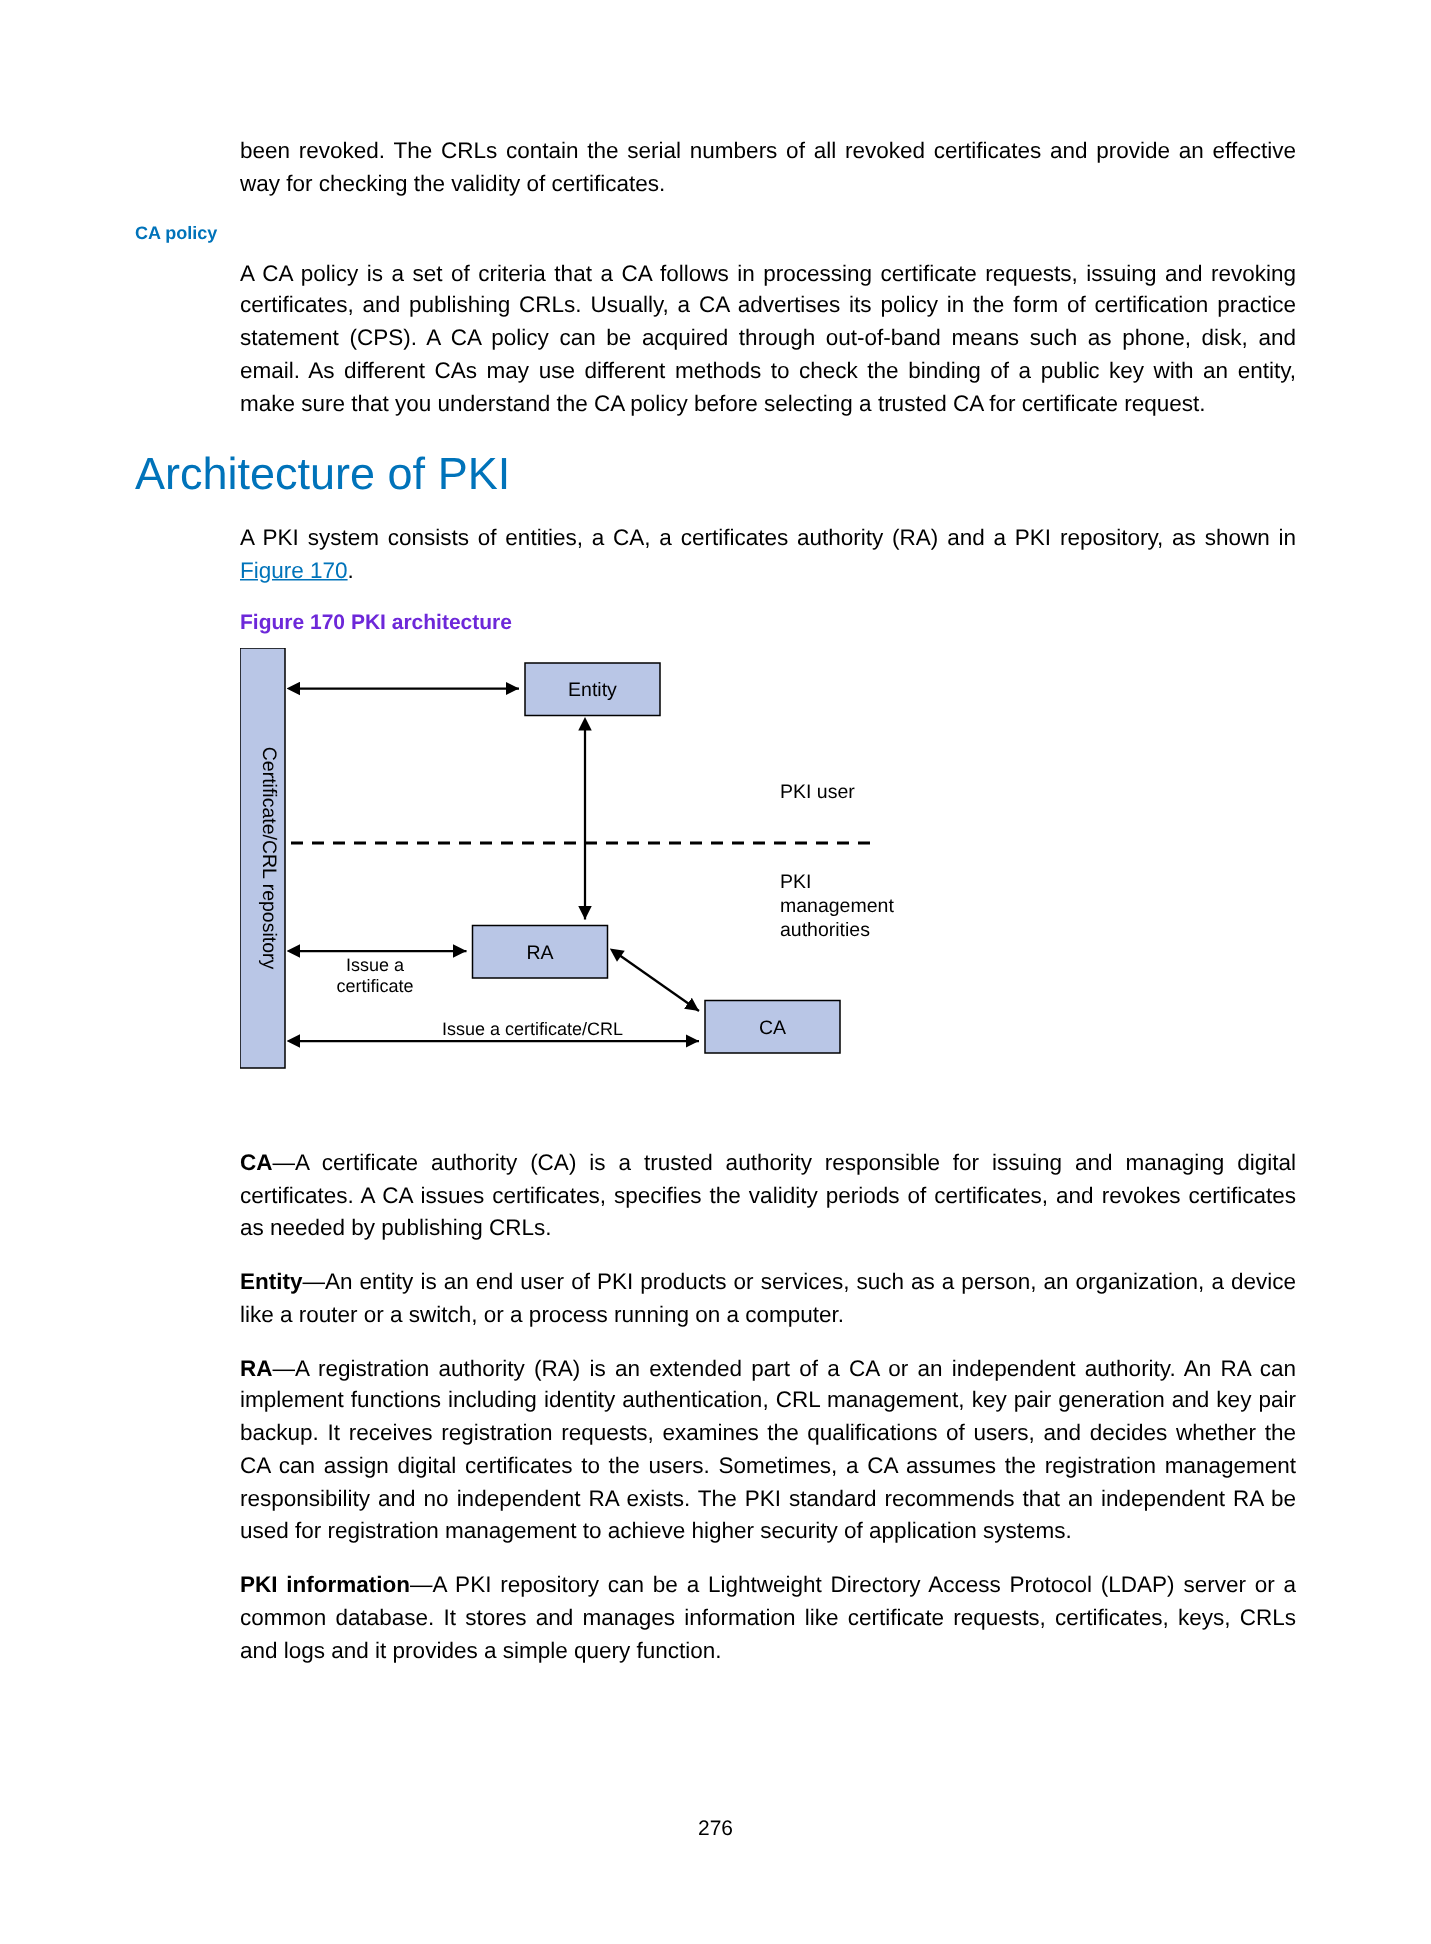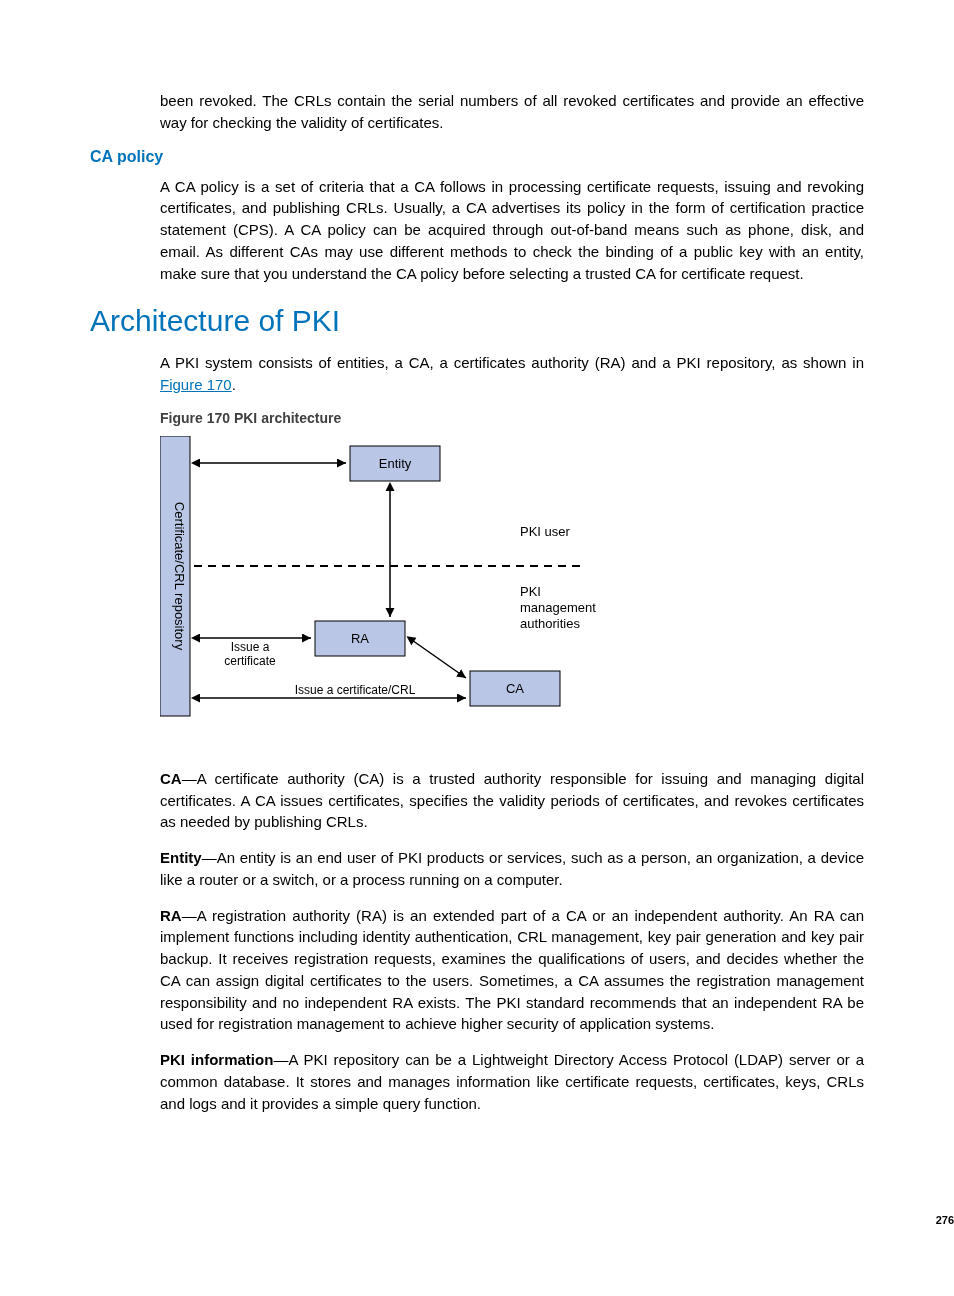--- a/index.html
+++ b/index.html
@@ -18,49 +18,48 @@
   }
   .body-text {
     font-size: 15px;
     line-height: 1.45;
     margin: 0 0 14px 0;
     text-align: justify;
     margin-left: 70px;
   }
   .h3 {
     color: #0073ba;
-    font-size: 16px;
+    font-size: 12px;
     font-weight: bold;
     margin: 6px 0 10px 0;
   }
   .h1 {
     color: #0073ba;
     font-size: 30px;
     font-weight: normal;
     margin: 20px 0 14px 0;
   }
   .link-blue { color: #0073ba; text-decoration: underline; }
   .figure-caption {
-    color: #404040;
+    color: #6d28d9;
     font-size: 14px;
     font-weight: bold;
     margin: 14px 0 10px 70px;
   }
   .figure-wrap {
     margin-left: 70px;
     margin-bottom: 28px;
   }
   .term { font-weight: bold; }
   .page-num {
     position: absolute;
     bottom: 70px;
     left: 0; right: 0;
-    text-align: right;
-    font-size: 11px;
-    font-weight: bold;
+    text-align: center;
+    font-size: 14px;
   }
   svg text { font-family: Arial, Helvetica, sans-serif; }
 </style>
 </head>
 <body>
 
 <div class="page">
 
   <p class="body-text">been revoked. The CRLs contain the serial numbers of all revoked certificates and provide an effective way for checking the validity of certificates.</p>
 

